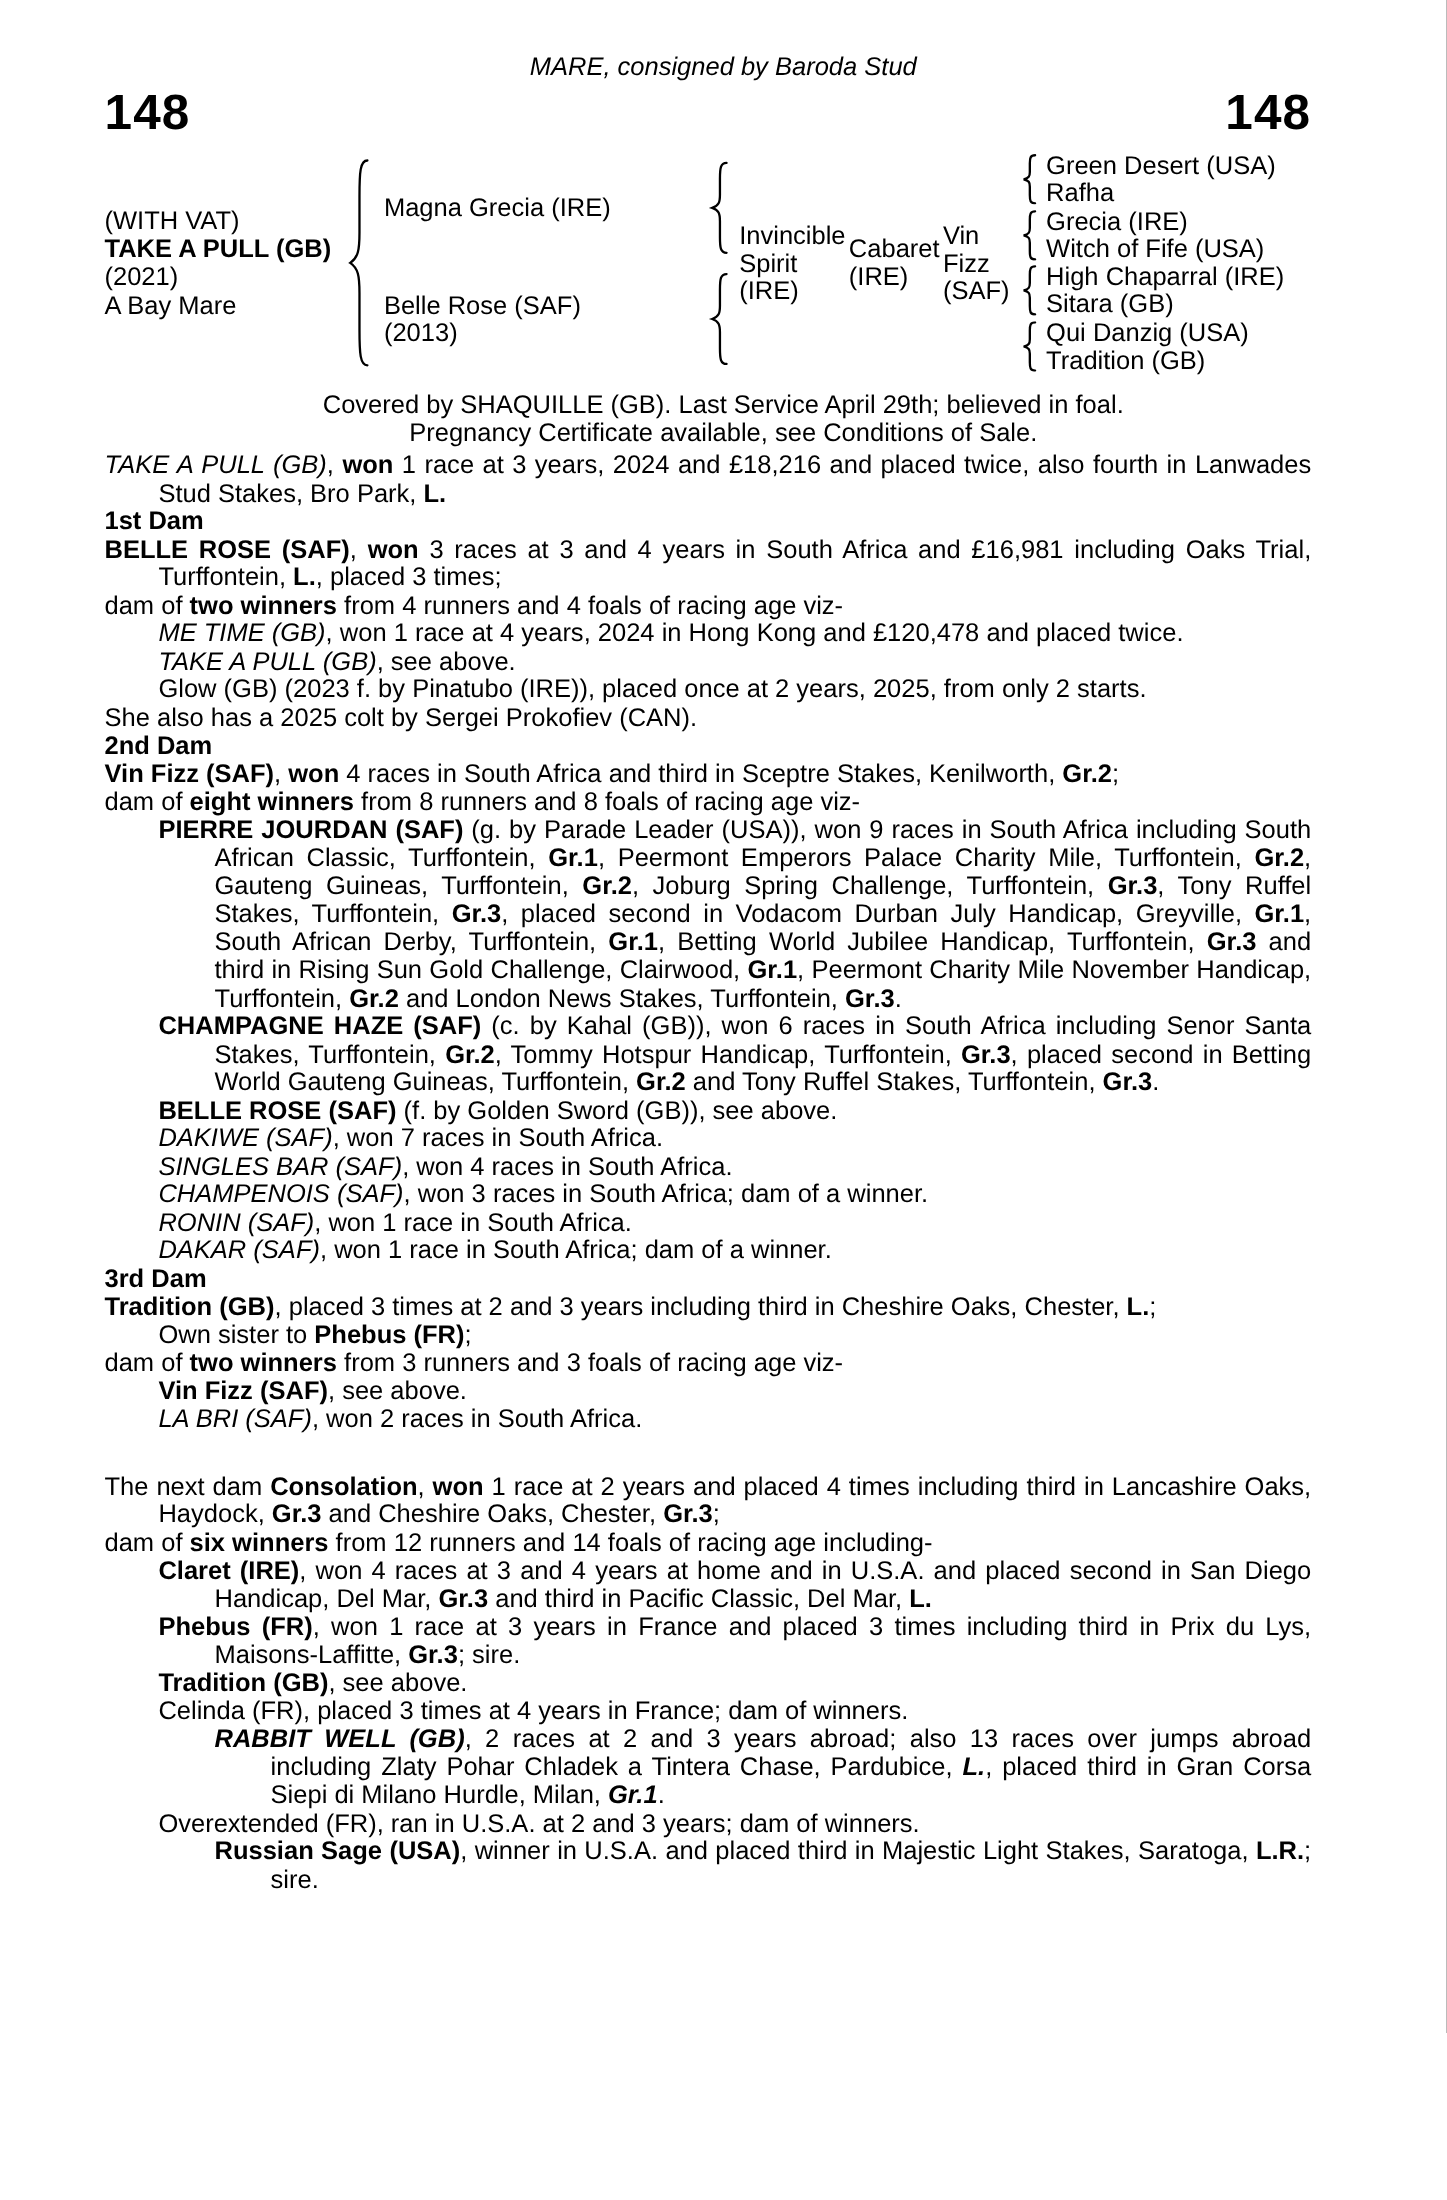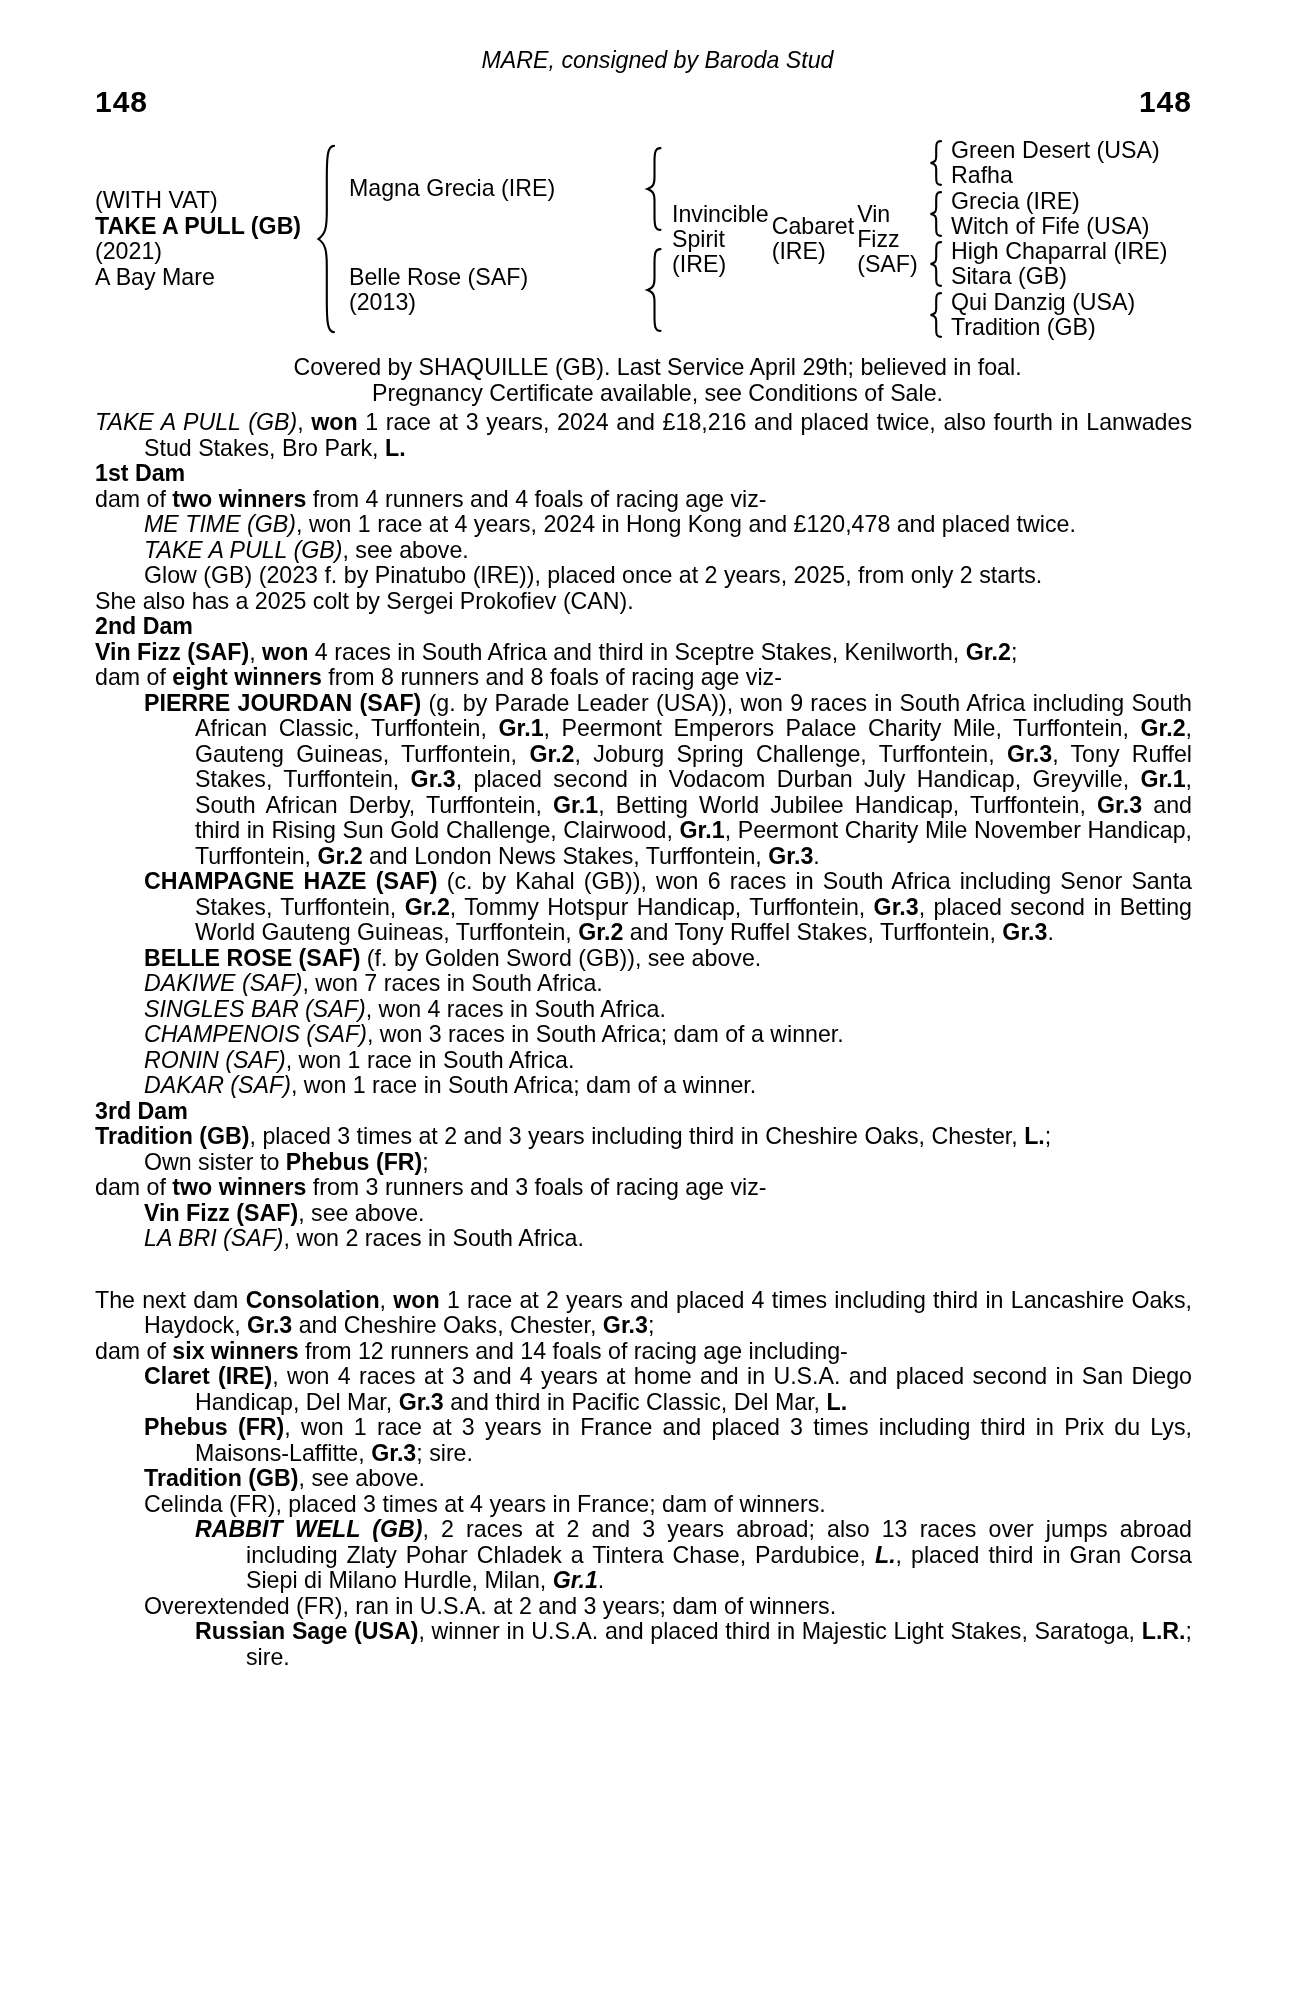--- a/index.html
+++ b/index.html
@@ -19,21 +19,21 @@
     margin-top: 46px;
     text-align: center;
     font-style: italic;
     line-height: 28px;
   }
   .lot-row {
     display: flex;
     justify-content: space-between;
     margin: 6px 123px 0 95px;
     font-weight: bold;
-    font-size: 30px;
+    font-size: 45px;
     line-height: 44px;
     letter-spacing: 1px;
   }
   
   .pedigree {
     display: flex;
     align-items: stretch;
     height: 202px;
     margin: 14px 97px 0 95px;
     line-height: 25px;
@@ -178,20 +178,21 @@
     <div>Covered by SHAQUILLE (GB). Last Service April 29th; believed in foal.</div>
     <div>Pregnancy Certificate available, see Conditions of Sale.</div>
   </div>
 
   <div class="catalogue-body">
       <div class="section">
         <p class="para s0 c1"><span class="run-i">TAKE A PULL (GB)</span><span class="run-r">, </span><span class="run-b">won</span><span class="run-r"> 1 race at 3 years, 2024 and £18,216 and placed twice, also fourth in Lanwades Stud Stakes, Bro Park, </span><span class="run-b">L.</span></p>
       </div>
       <div class="section">
         <div class="heading">1st Dam</div>
+        <p class="para s0 c1"><span class="run-b">BELLE ROSE (SAF)</span><span class="run-r">, </span><span class="run-b">won</span><span class="run-r"> 3 races at 3 and 4 years in South Africa and £16,981 including Oaks Trial, Turffontein, </span><span class="run-b">L.</span><span class="run-r">, placed 3 times;</span></p>
         <p class="para s0 c1"><span class="run-r">dam of </span><span class="run-b">two winners</span><span class="run-r"> from 4 runners and 4 foals of racing age viz-</span></p>
         <p class="para s1 c2"><span class="run-i">ME TIME (GB)</span><span class="run-r">, won 1 race at 4 years, 2024 in Hong Kong and £120,478 and placed twice.</span></p>
         <p class="para s1 c2"><span class="run-i">TAKE A PULL (GB)</span><span class="run-r">, see above.</span></p>
         <p class="para s1 c2"><span class="run-r">Glow (GB) (2023 f. by Pinatubo (IRE)), placed once at 2 years, 2025, from only 2 starts.</span></p>
         <p class="para s0 c1"><span class="run-r">She also has a 2025 colt by Sergei Prokofiev (CAN).</span></p>
       </div>
       <div class="section">
         <div class="heading">2nd Dam</div>
         <p class="para s0 c1"><span class="run-b">Vin Fizz (SAF)</span><span class="run-r">, </span><span class="run-b">won</span><span class="run-r"> 4 races in South Africa and third in Sceptre Stakes, Kenilworth, </span><span class="run-b">Gr.2</span><span class="run-r">;</span></p>
         <p class="para s0 c1"><span class="run-r">dam of </span><span class="run-b">eight winners</span><span class="run-r"> from 8 runners and 8 foals of racing age viz-</span></p>

